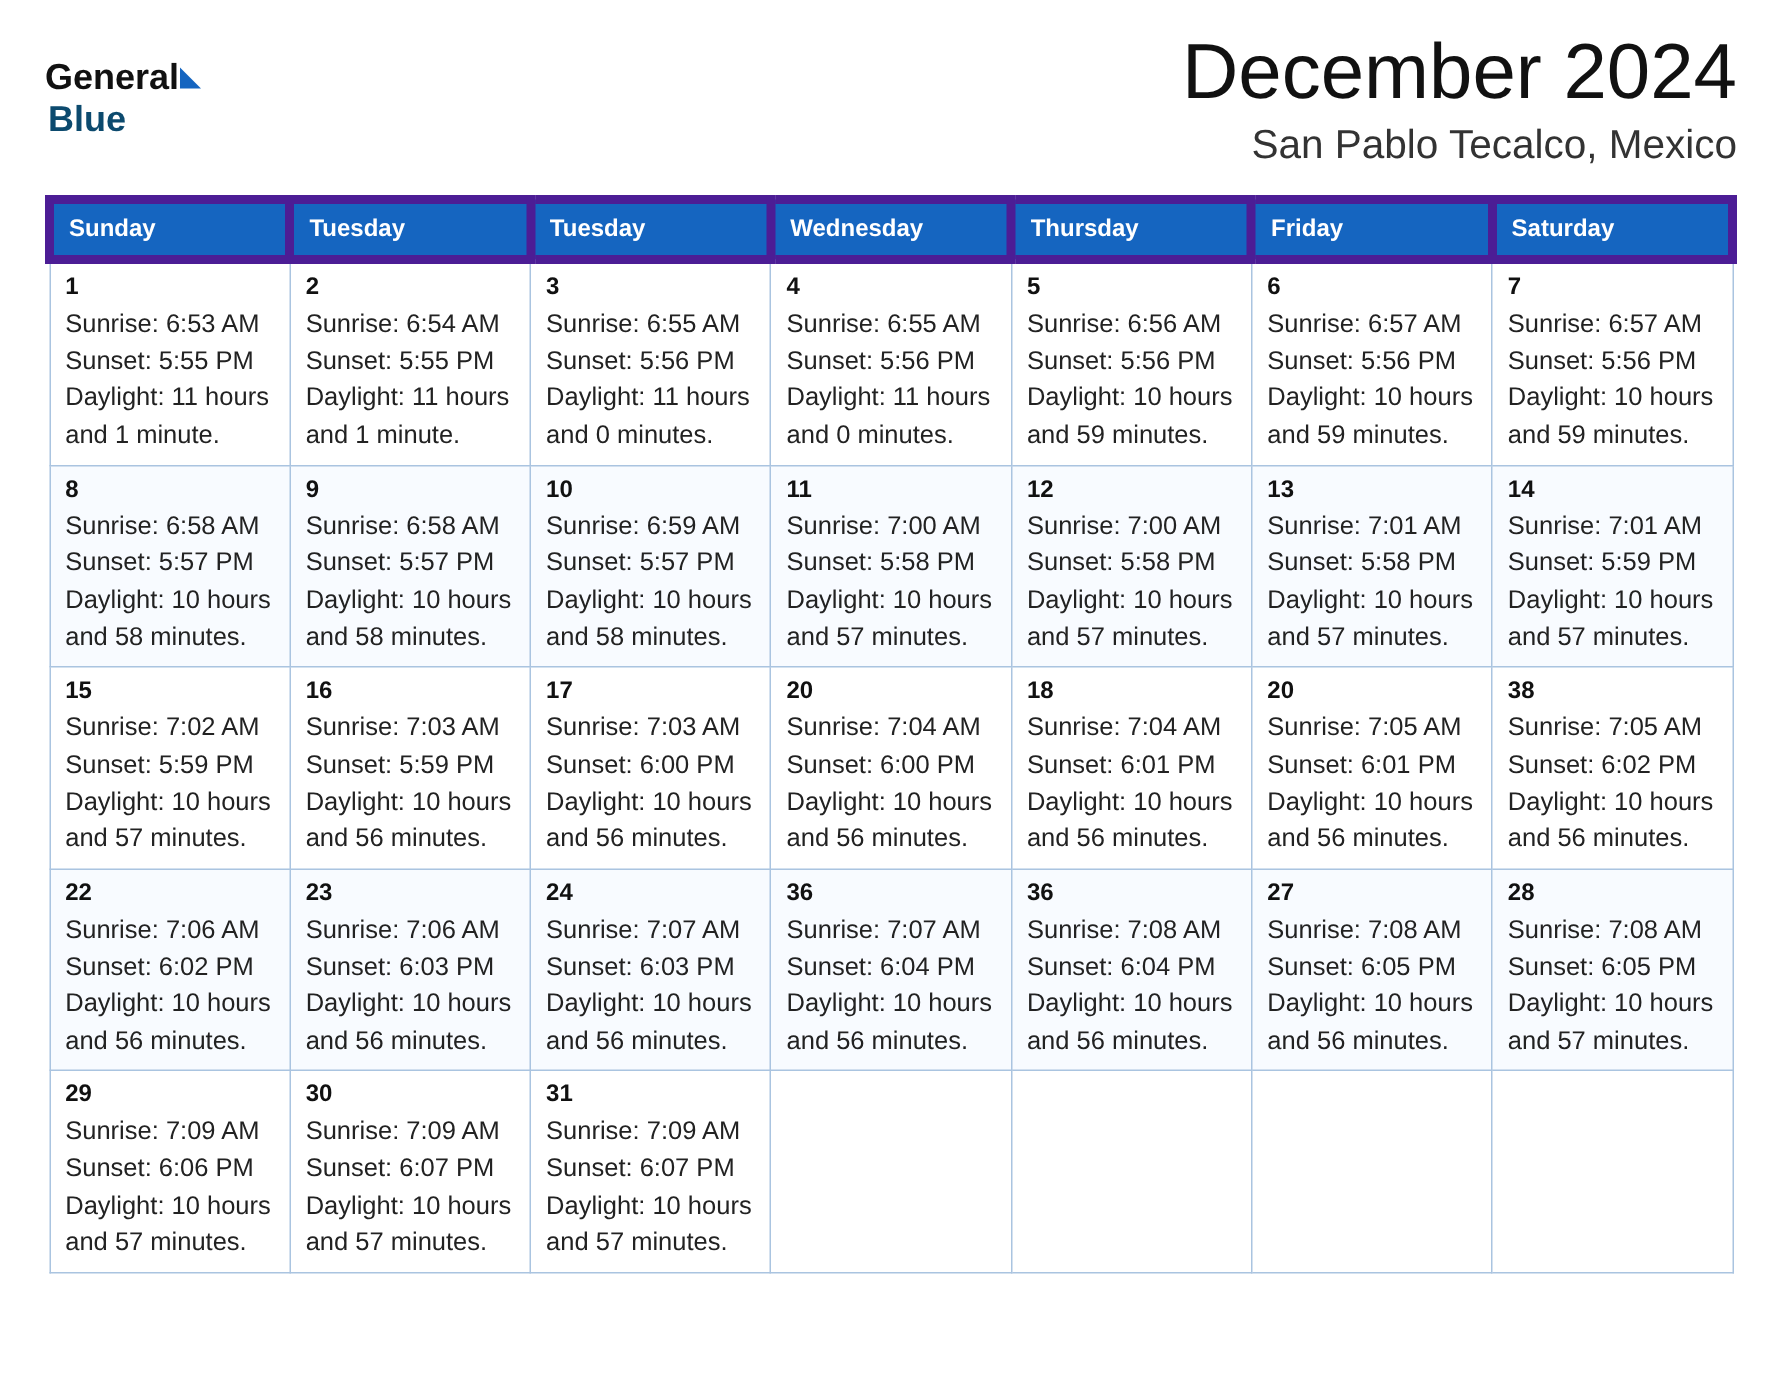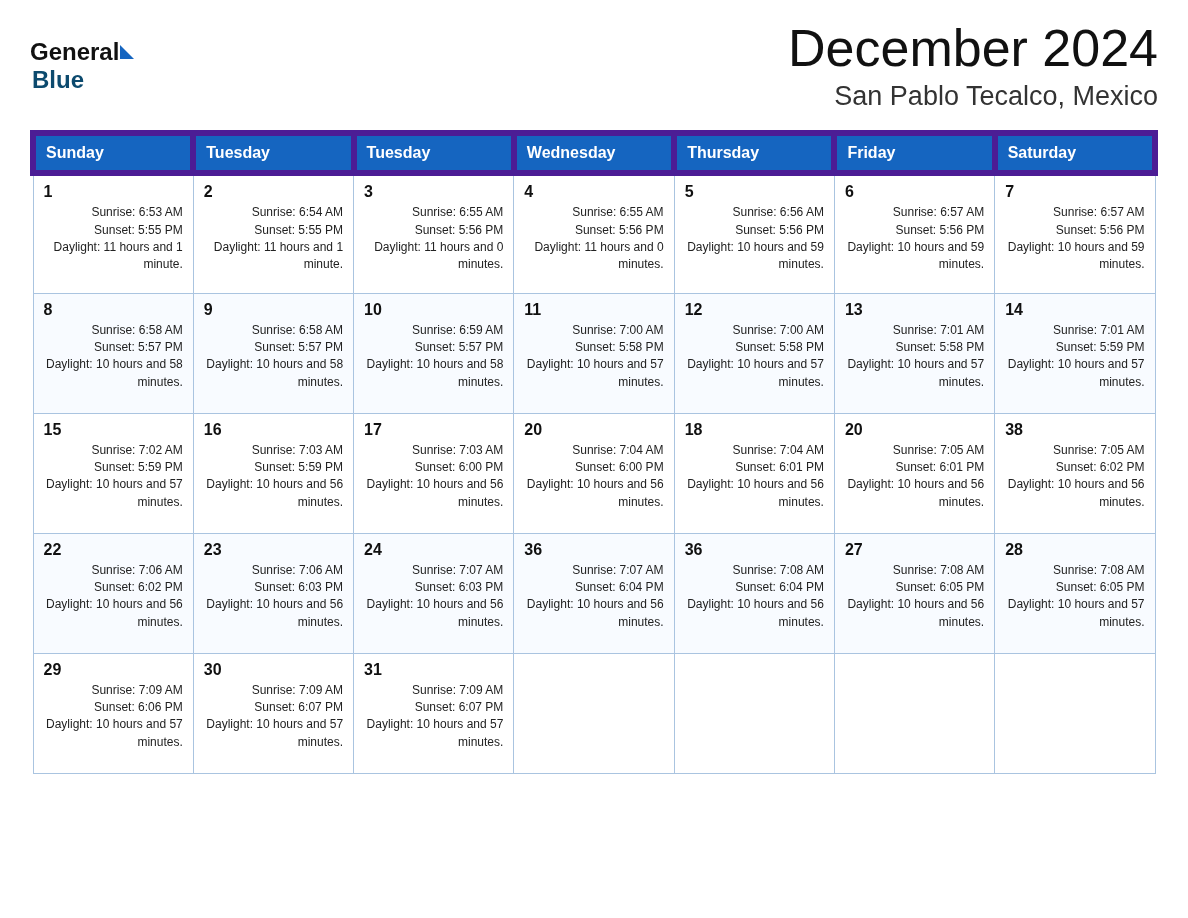--- a/index.html
+++ b/index.html
@@ -59,24 +59,23 @@
       min-height: 90px;
       height: 120px;
     }
     .day-num {
       font-size: 16px;
       font-weight: bold;
       color: #111;
       margin-bottom: 3px;
     }
     .day-info {
-      font-size: 12px;
+      font-size: 17px;
       color: #222;
       line-height: 1.45;
-      text-align: right;
     }
     tbody tr:nth-child(even) td {
       background: #f8fbff;
     }
     tbody tr:nth-child(odd) td {
       background: #fff;
     }
     .logo-row {
       display: flex;
       align-items: center;

